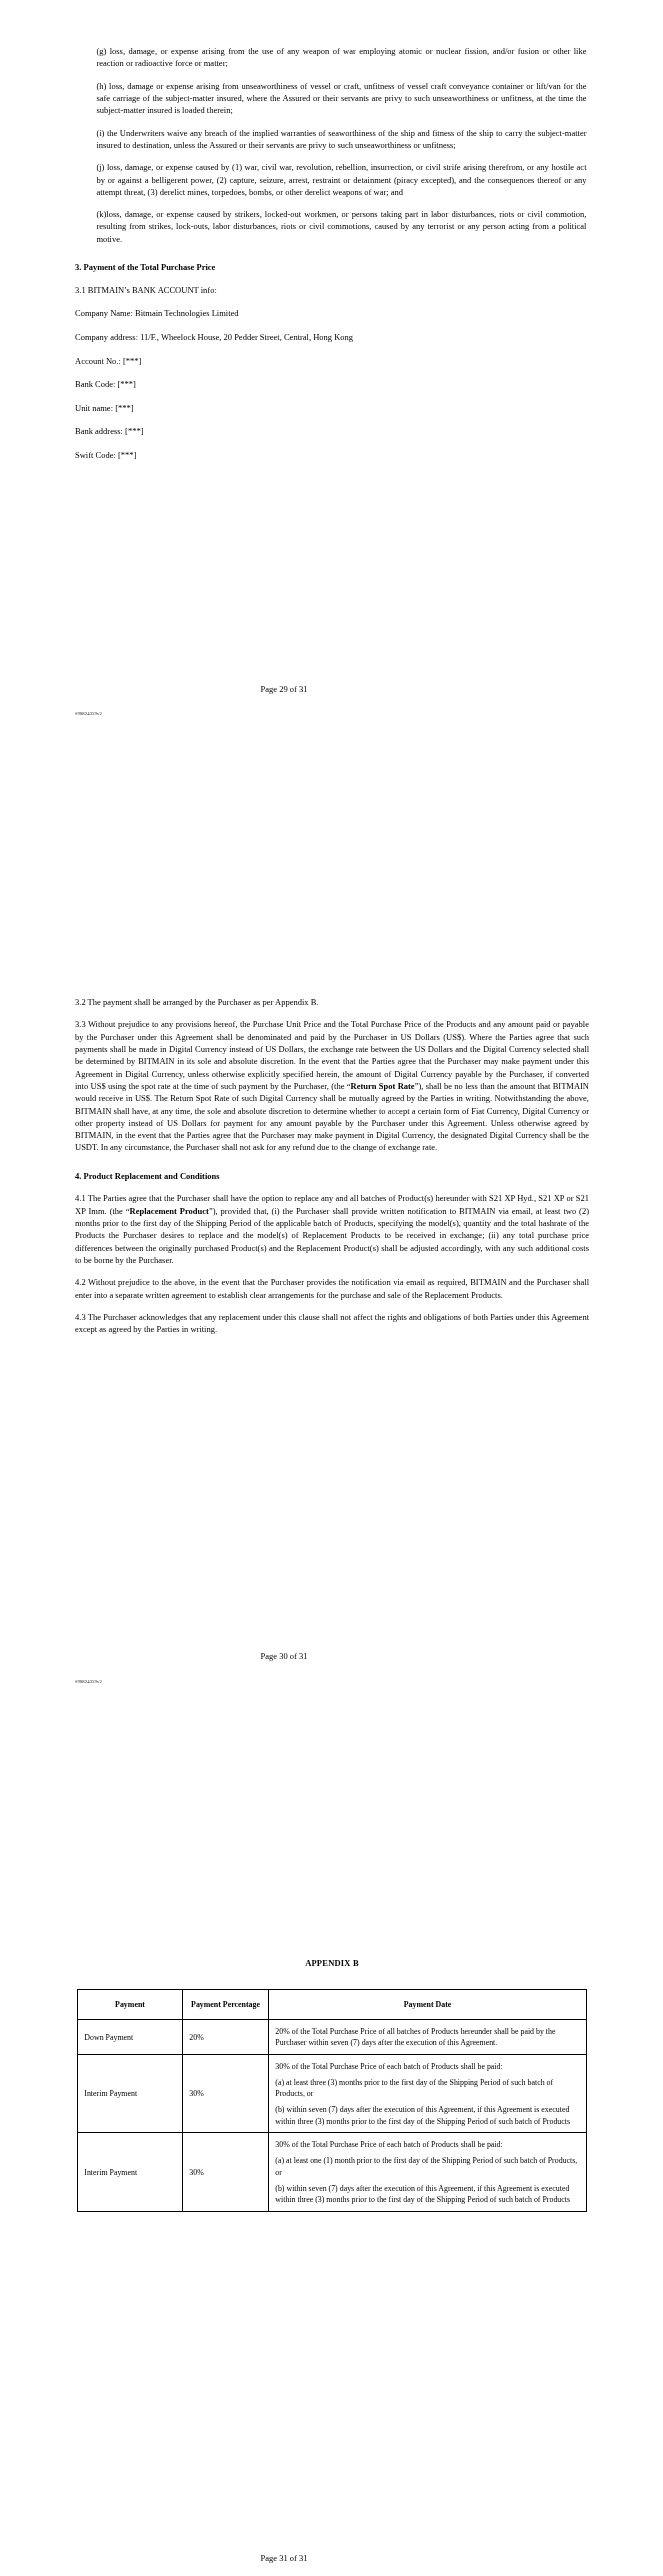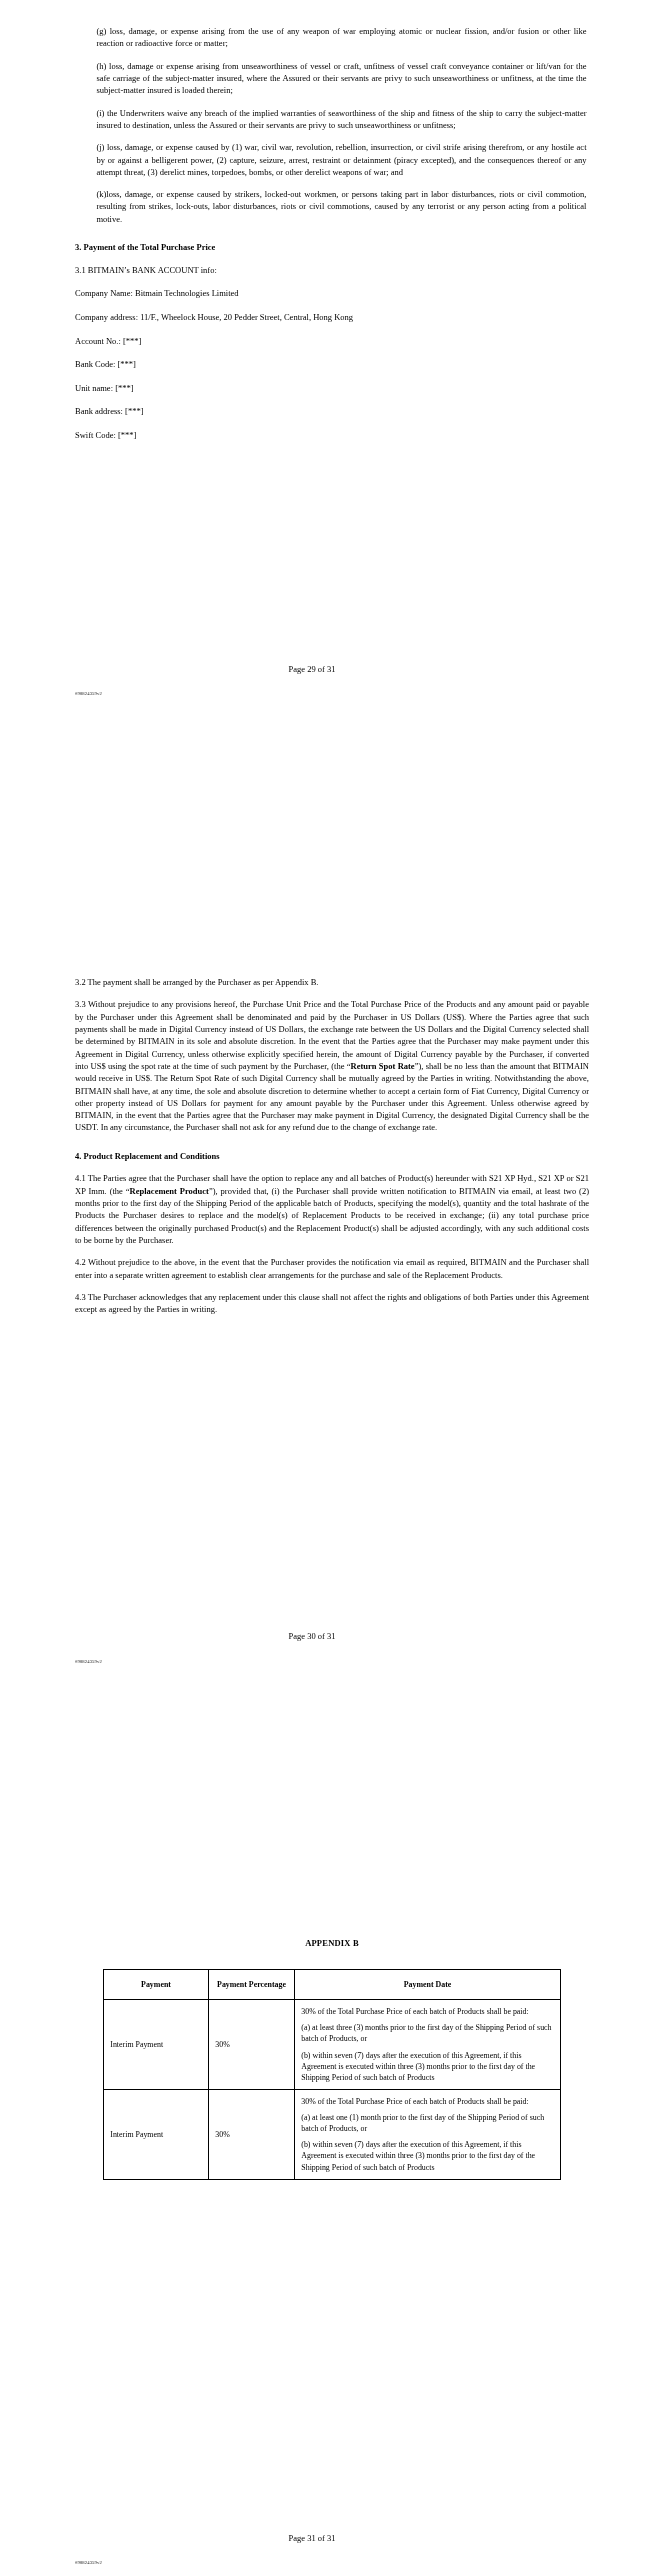--- a/index.html
+++ b/index.html
@@ -10,21 +10,21 @@
   body {
     width: 664px;
     font-family: "Liberation Serif", serif;
     color: #000000;
   }
   .page {
     width: 664px;
     box-sizing: border-box;
     position: relative;
   }
-  .page-29 { height: 859px; padding: 25px 75px 0 75px; }
+  .page-29 { height: 859px; padding: 25px 75px 0 75px; margin-top: 20px; }
   .page-30 { height: 859px; padding: 25px 75px 0 75px; }
   .page-31 { height: 859px; padding: 25px 75px 0 75px; }
 
   p.para {
     margin: 0 0 10px 0;
     font-size: 8.5px;
     line-height: 1.45;
     text-align: justify;
     text-indent: 0;
   }
@@ -42,39 +42,38 @@
     margin: 0 0 11.3px 0;
     font-size: 8.5px;
     line-height: 1.45;
   }
   .footer {
     position: absolute;
     left: 0;
     width: 568px;
     text-align: center;
     font-size: 8.5px;
-    padding-left: 28px;
   }
   .docid {
     position: absolute;
     left: 75px;
     font-size: 4.7px;
     color: #222;
     letter-spacing: 0.1px;
   }
   .apx-title {
     text-align: center;
     font-weight: bold;
     font-size: 8.5px;
     margin: 0 0 21.4px 0;
     letter-spacing: 0.2px;
   }
   table.appendix {
     border-collapse: collapse;
-    width: 458px;
+    width: 510px;
     margin: 0 auto;
     table-layout: fixed;
   }
   table.appendix th, table.appendix td {
     border: 0.6px solid #000;
     padding: 5.7px 6.3px;
     font-size: 7.9px;
     line-height: 1.42;
     vertical-align: middle;
   }
@@ -136,20 +135,27 @@
   <table class="appendix">
     <thead>
       <tr>
         <th style="width:94px;">Payment</th>
         <th style="width:75px;">Payment Percentage</th>
         <th>Payment Date</th>
       </tr>
     </thead>
     <tbody>
       <tr>
+        <td class="c1">Down Payment</td>
+        <td class="c2">20%</td>
+        <td class="c3">
+          <div class="line">20% of the Total Purchase Price of all batches of Products hereunder shall be paid by the Purchaser within seven (7) days after the execution of this Agreement.</div>
+        </td>
+      </tr>
+      <tr>
         <td class="c1">Interim Payment</td>
         <td class="c2">30%</td>
         <td class="c3">
           <div class="line">30% of the Total Purchase Price of each batch of Products shall be paid:</div>
           <div class="line">(a) at least three (3) months prior to the first day of the Shipping Period of such batch of Products, or</div>
           <div class="line">(b) within seven (7) days after the execution of this Agreement, if this Agreement is executed within three (3) months prior to the first day of the Shipping Period of such batch of Products</div>
         </td>
       </tr>
       <tr>
         <td class="c1">Interim Payment</td>

